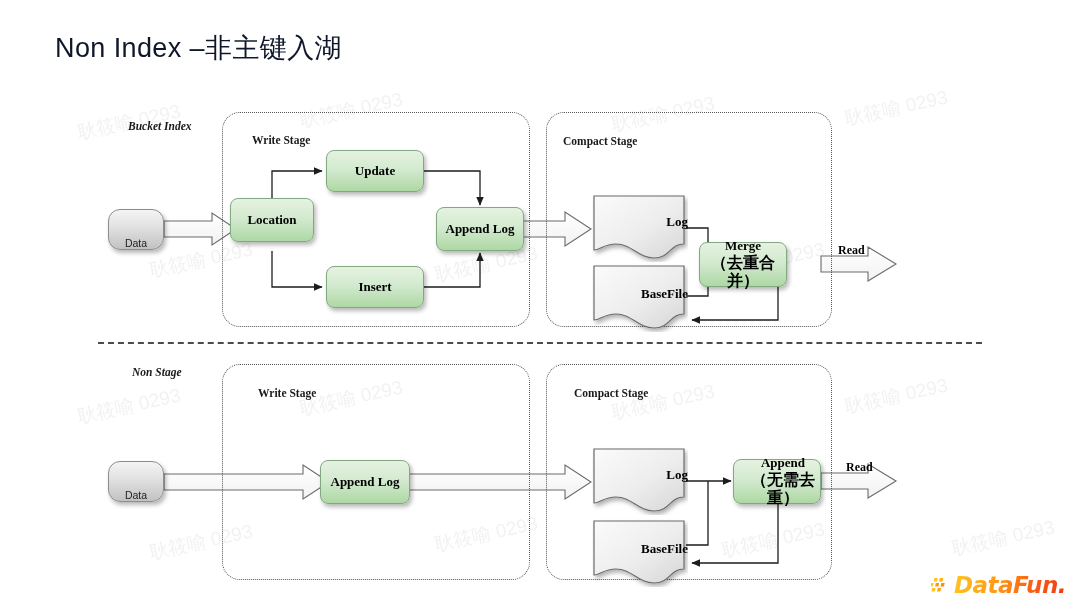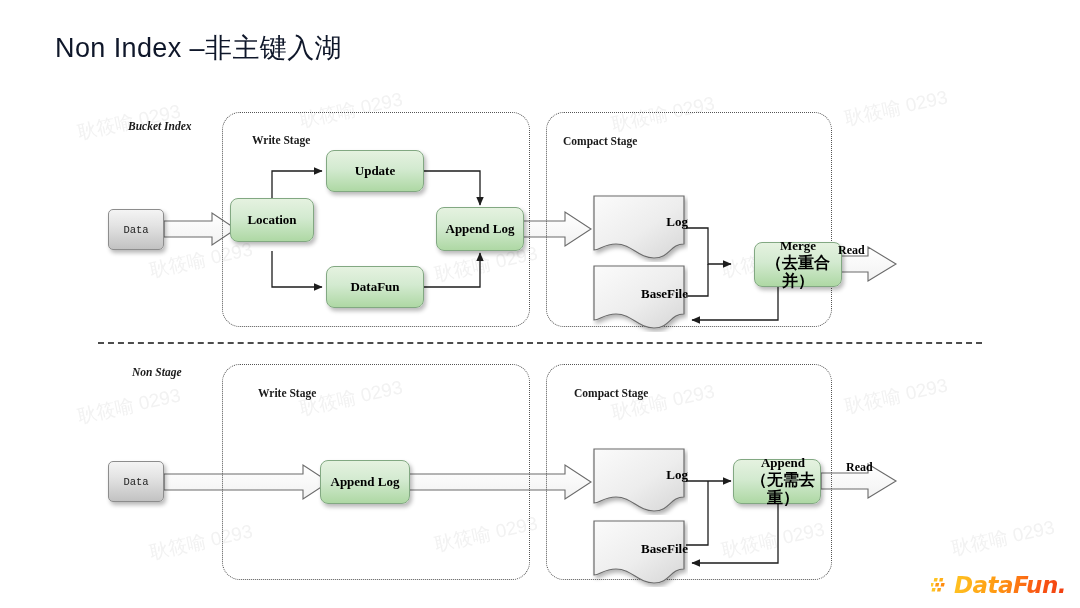--- a/index.html
+++ b/index.html
@@ -95,28 +95,28 @@
     line-height: 1.15;
     text-align: center;
   }
   .node-green .l1 { font-size: 13px; }
   .node-green .l2 { font-size: 16px; font-family: "DejaVu Sans", sans-serif; font-weight: bold; }
 
   
   .node-gray {
     position: absolute;
     border: 1px solid #8d8d8d;
-    border-radius: 5px;
+    border-radius: 12px;
     background: linear-gradient(to bottom, #f4f4f4 0%, #e3e3e3 40%, #c2c2c2 100%);
     box-shadow: 2px 3px 4px rgba(0,0,0,0.28);
     box-sizing: border-box;
     display: flex;
-    align-items: center;
+    align-items: flex-end;
     justify-content: center;
-    font-family: Liberation Mono, monospace;
+    font-family: Liberation Sans, sans-serif;
     font-size: 10.5px;
     color: #222222;
   }
 
   
   .doc-shape {
     position: absolute;
   }
   .doc-shape svg { display: block; }
   .doc-label {
@@ -296,21 +296,21 @@
 
   <div class="node-green" style="left:230px; top:198px; width:84px; height:44px;">
     <span class="l1">Location</span>
   </div>
 
   <div class="node-green" style="left:326px; top:150px; width:98px; height:42px;">
     <span class="l1">Update</span>
   </div>
 
   <div class="node-green" style="left:326px; top:266px; width:98px; height:42px;">
-    <span class="l1">DataFun</span>
+    <span class="l1">Insert</span>
   </div>
 
   <div class="node-green" style="left:436px; top:207px; width:88px; height:44px;">
     <span class="l1">Append Log</span>
   </div>
 
   <div class="doc-shape" style="left:592px; top:194px; width:96px; height:68px;">
     <svg width="96" height="68" viewBox="0 0 96 68" xmlns="http://www.w3.org/2000/svg">
       <defs>
         <linearGradient id="docGradT1" x1="0" y1="0" x2="1" y2="1">
@@ -337,21 +337,21 @@
         </linearGradient>
         <filter id="docShadowT2" x="-20%" y="-20%" width="150%" height="150%">
           <feDropShadow dx="2" dy="3" stdDeviation="2" flood-color="#000000" flood-opacity="0.3"></feDropShadow>
         </filter>
       </defs>
       <path d="M2,2 L92,2 L92,50 C78,50 78,64 62,64 C46,64 40,50 24,50 C12,50 8,56 2,56 Z" fill="url(#docGradT2)" stroke="#6b6b6b" stroke-width="1.2" filter="url(#docShadowT2)"></path>
     </svg>
     <div class="doc-label" style="top:22px;">BaseFile</div>
   </div>
 
-  <div class="node-green" style="left:754px; top:242px; width:88px; height:45px;">
+  <div class="node-green" style="left:699px; top:242px; width:88px; height:45px;">
     <span class="l1">Merge</span>
     <span class="l2">（去重合并）</span>
   </div>
 
   <div class="free-label" style="left:838px; top:243px;">Read</div>
 
   <div id="divider"></div>
 
   <div class="section-label" style="left:132px; top:366px;">Non Stage</div>
 

